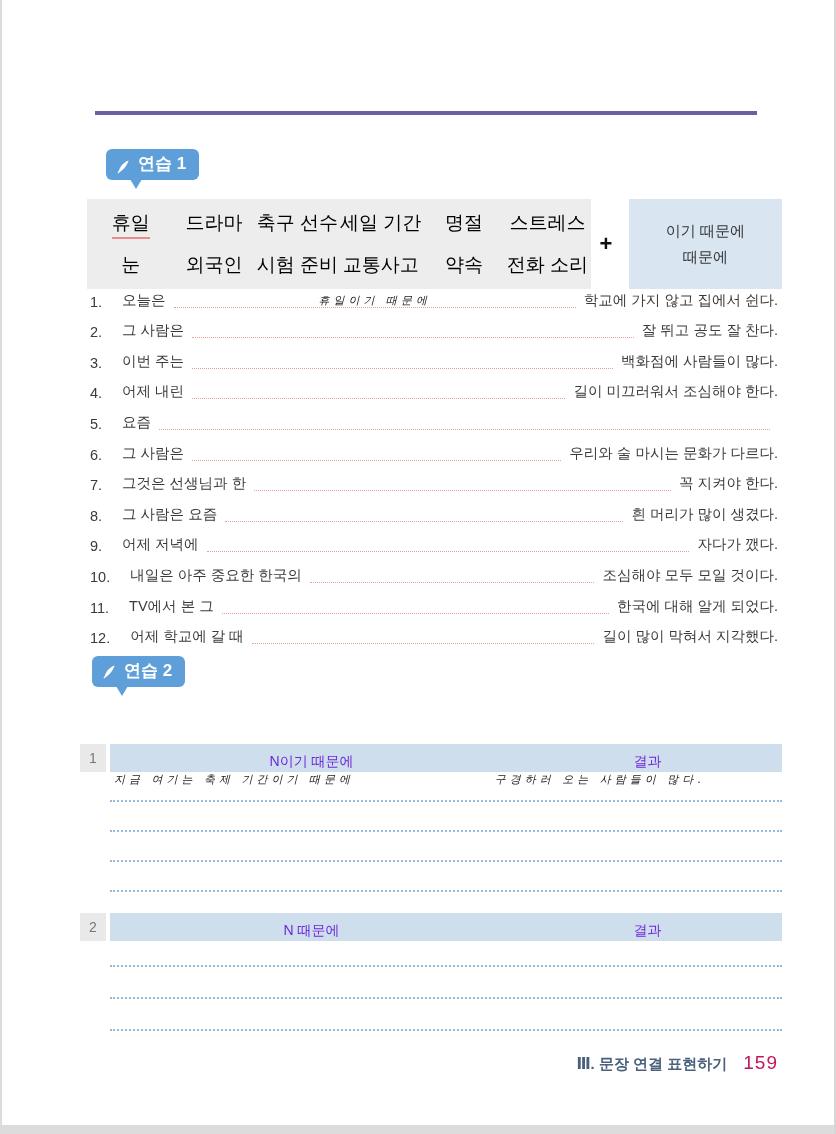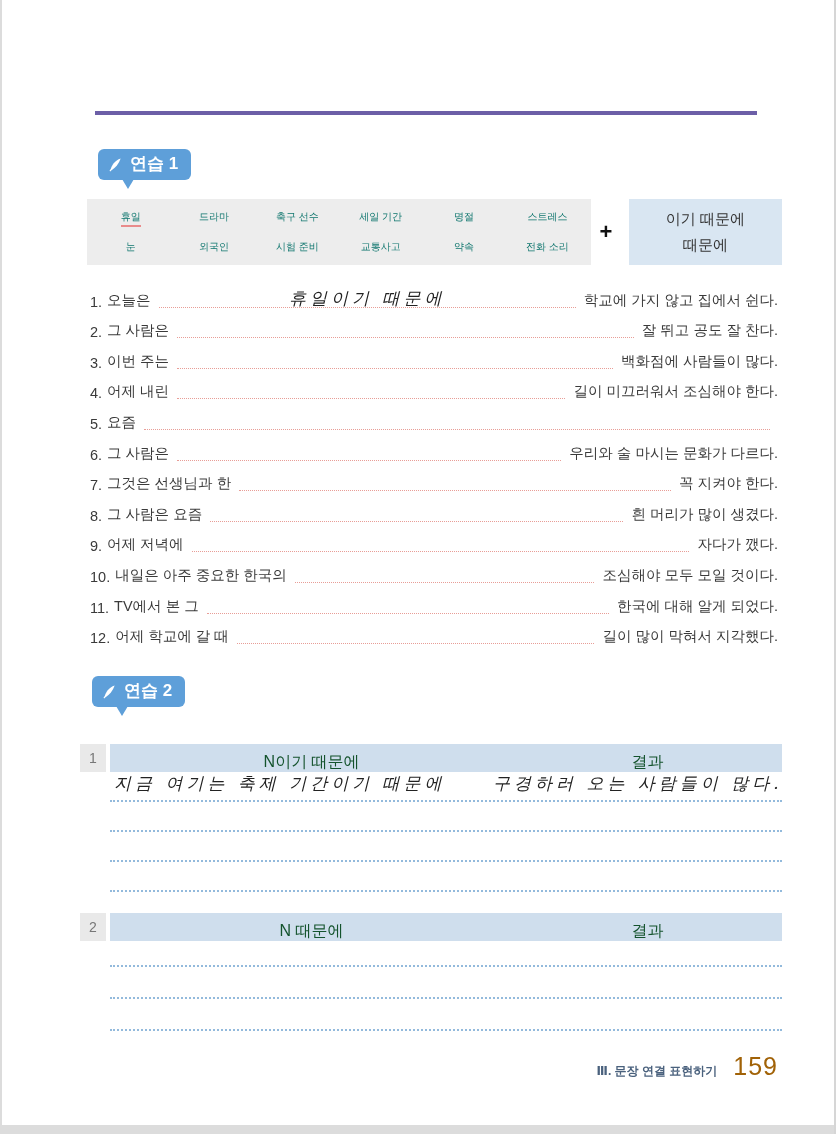--- a/index.html
+++ b/index.html
@@ -25,76 +25,76 @@
     border-top:10px solid #5e9fd9;
   }
   .badge .qicon { display:flex; }
 
   
   .wordbank { position:absolute; left:85px; top:199px; width:695px; display:flex; align-items:stretch; }
   .bank {
     width:510px; background:#ededed; display:grid;
     grid-template-columns:repeat(6,1fr); row-gap:13px;
     align-content:center; justify-items:center; padding:11px 2px; box-sizing:border-box;
-    font-size:10px; color:#0f766e;
+    font-size:19px; color:#000000;
   }
   .used { border-bottom:2px solid #e98b8b; padding-bottom:1px; }
   .plusbox { width:30px; display:flex; align-items:center; justify-content:center;
     font-size:22px; font-weight:900; color:#111; }
   .pattern {
     width:155px; background:#d9e6f2; display:flex; flex-direction:column;
     align-items:center; justify-content:center; gap:7px; font-size:15px; color:#333;margin-left:8px;
   }
 
   
   .sentences { position:absolute; left:88px; right:56px; top:281px; }
   .srow { display:flex; align-items:flex-end; height:30.6px; font-size:14.5px; color:#3a3a3a; white-space:nowrap; }
-  .lead { margin-left:5px; padding-bottom:2px; }
+  .lead { margin-left:20px; padding-bottom:2px; }
   .num { padding-bottom:2px; }
   .tail { padding-bottom:2px; }
   .blank {
     flex:1; border-bottom:1px dotted #e89d97; margin:0 8px 4px 8px;
     text-align:center; min-width:40px; line-height:1;
   }
   .hand {
     font-family:"DejaVu Serif","Liberation Serif",serif; font-style:italic;
-    font-size:17px; letter-spacing:4px; color:#222; white-space:nowrap;
+    font-size:11px; letter-spacing:4px; color:#222; white-space:nowrap;
   }
 
   
   .etable { position:absolute; left:78px; width:702px; }
   .thead { display:flex; height:28px; }
   .tnum {
     width:26px; margin-right:4px; background:#e9e9e9; color:#777;
     display:flex; align-items:center; justify-content:center; font-size:14px;
   }
   .tcols { flex:1; background:#cfdeed; display:flex; }
-  .tcol { display:flex; align-items:center; justify-content:center; font-size:16px; color:#14532d;margin-top:8px; }
+  .tcol { display:flex; align-items:center; justify-content:center; font-size:14px; color:#6d28d9;margin-top:8px; }
   .c1 { width:60%; } .c2 { width:40%; }
   .trow {
     margin-left:30px; height:28px; border-bottom:2px dotted #93badc;
     display:flex; 
   }
   .trow.tall { height:30px; }
   .t1 { width:57%; padding:0 0 3px 4px; }
   .t2 { width:43%; padding-bottom:3px; }
 
   
   .footer { position:absolute; right:56px; top:1052px; display:flex; align-items:baseline; gap:16px; }
-  .fsec { color:#4a617d; font-weight:bold; font-size:12px; }
-  .fpage { color:#a16207; font-size:25px; letter-spacing:1px; }
+  .fsec { color:#4a617d; font-weight:bold; font-size:15px; }
+  .fpage { color:#be185d; font-size:19px; letter-spacing:1px; }
 </style>
 </head>
 <body>
 
 <div class="page">
 
   <div class="rule"></div>
 
-  <div class="badge" style="left:96px; top:149px;">
+  <div class="badge" style="left:104px; top:149px;align-items:flex-end;">
     <span class="qicon">
       <svg width="15" height="15" viewBox="0 0 16 16">
         <path d="M2.5 14.5 C3.5 9 7.5 3.5 13.5 1.5 C11.5 7 8 11.5 4 13.8 Z" fill="#ffffff"></path>
         <path d="M2 15 L9 7" stroke="#ffffff" stroke-width="1.2" fill="none"></path>
       </svg>
     </span>
     <span>연습 1</span>
   </div>
 
   <div class="wordbank">
@@ -186,21 +186,21 @@
       <span class="tail">한국에 대해 알게 되었다.</span>
     </div>
     <div class="srow">
       <span class="num">12.</span>
       <span class="lead">어제 학교에 갈 때</span>
       <span class="blank"></span>
       <span class="tail">길이 많이 막혀서 지각했다.</span>
     </div>
   </div>
 
-  <div class="badge" style="left:90px; top:676px;">
+  <div class="badge" style="left:90px; top:656px;">
     <span class="qicon">
       <svg width="15" height="15" viewBox="0 0 16 16">
         <path d="M2.5 14.5 C3.5 9 7.5 3.5 13.5 1.5 C11.5 7 8 11.5 4 13.8 Z" fill="#ffffff"></path>
         <path d="M2 15 L9 7" stroke="#ffffff" stroke-width="1.2" fill="none"></path>
       </svg>
     </span>
     <span>연습 2</span>
   </div>
 
   <div class="etable" style="top:744px;">

